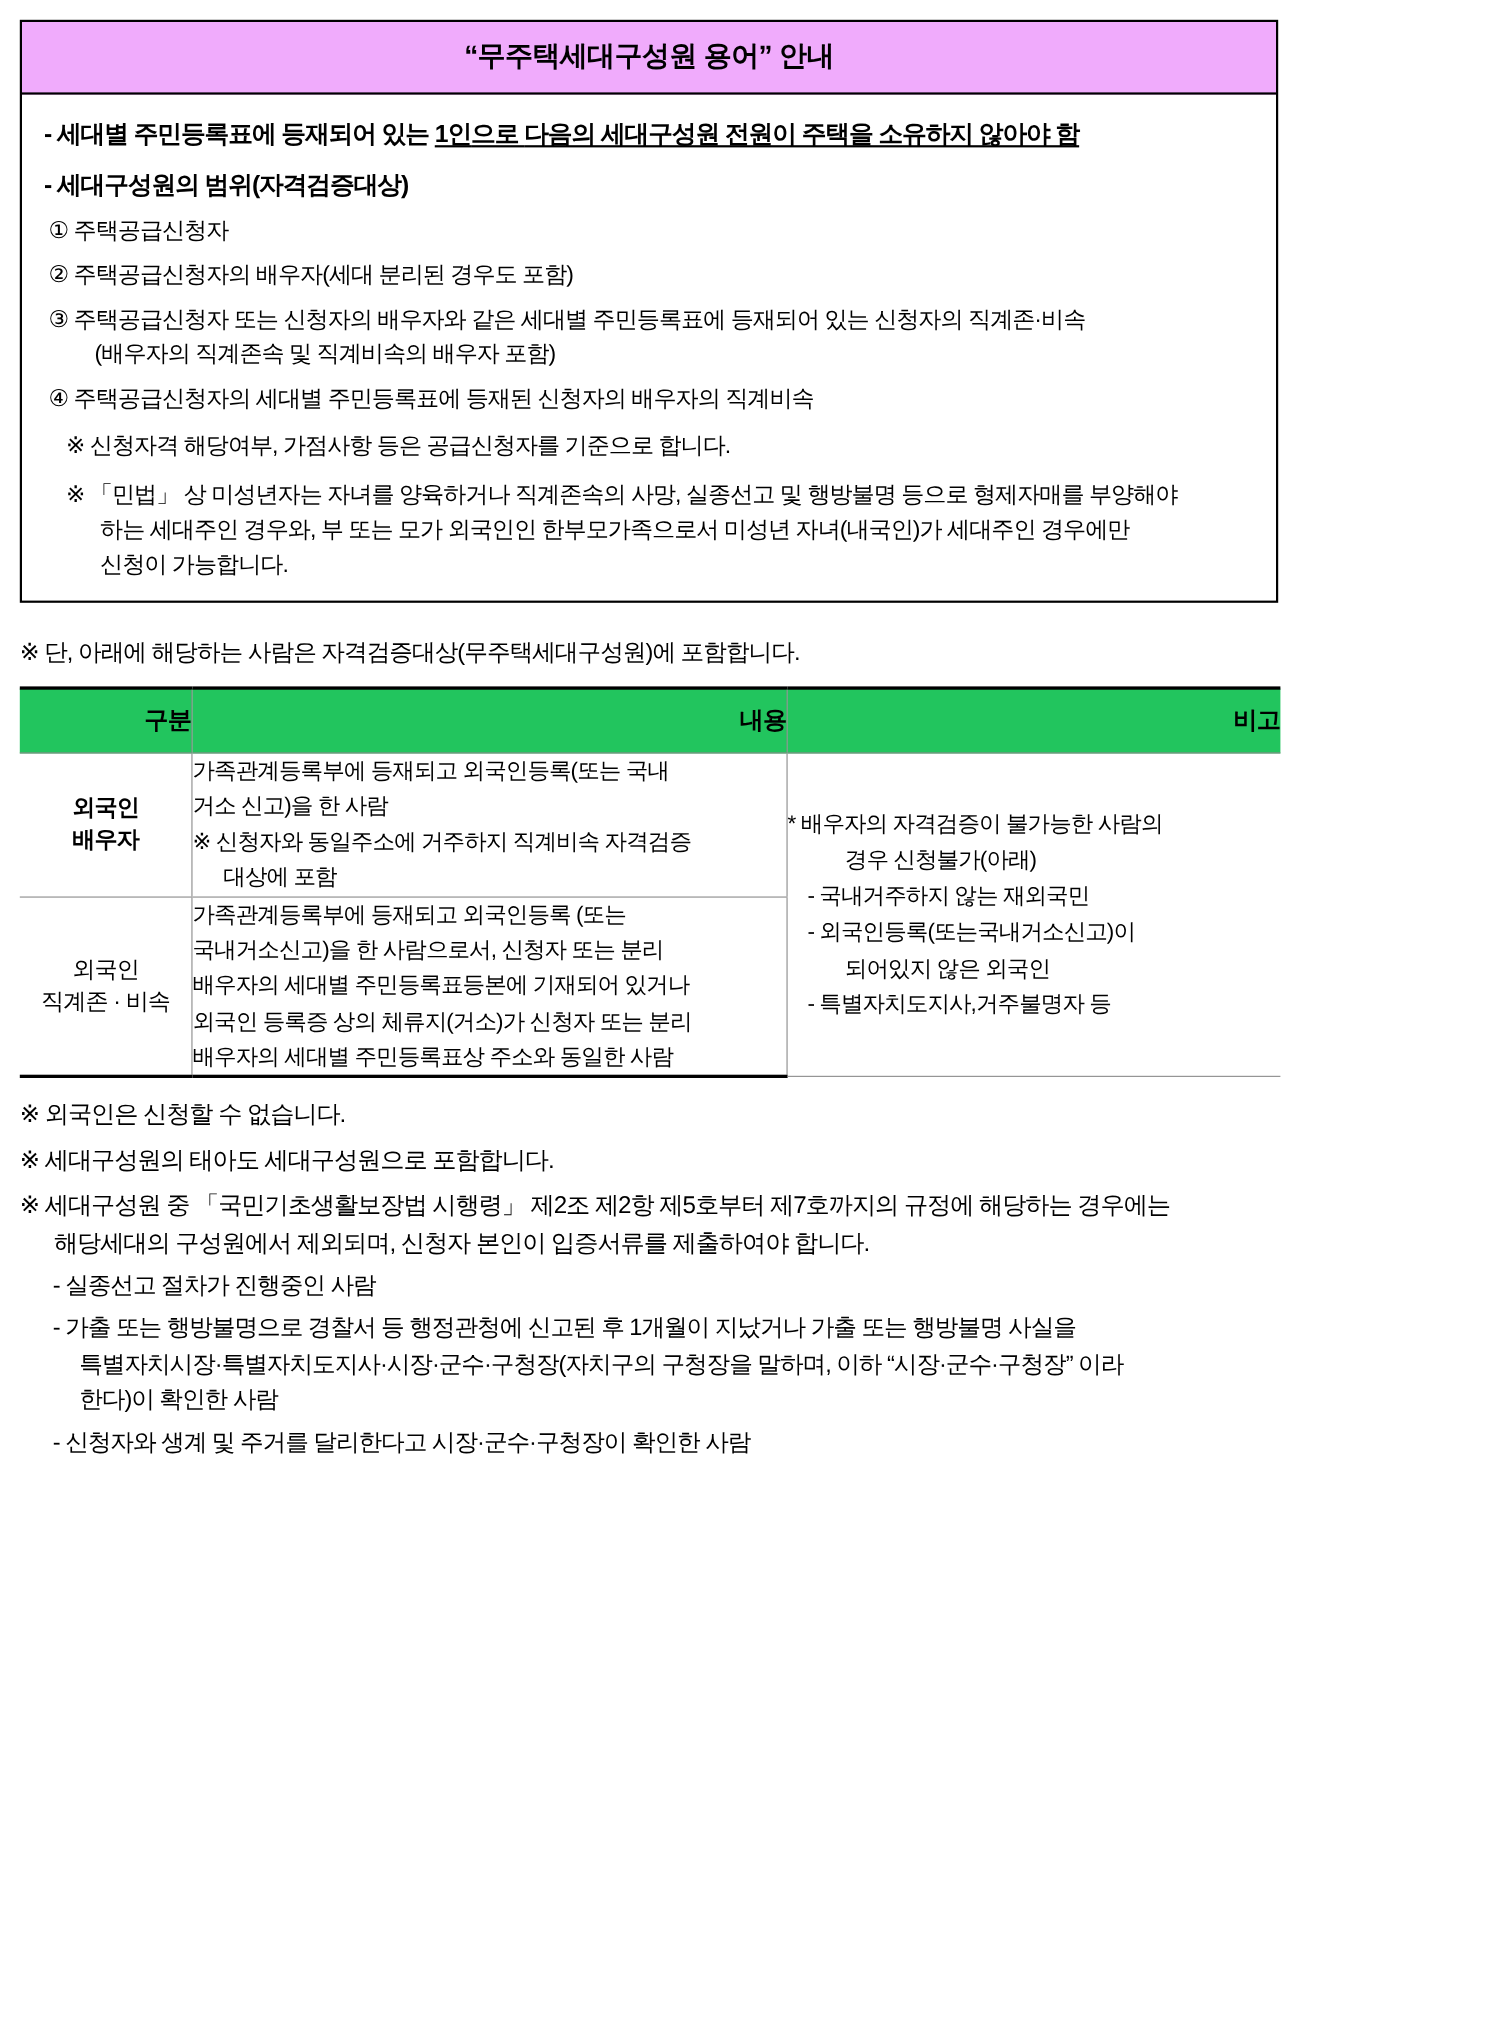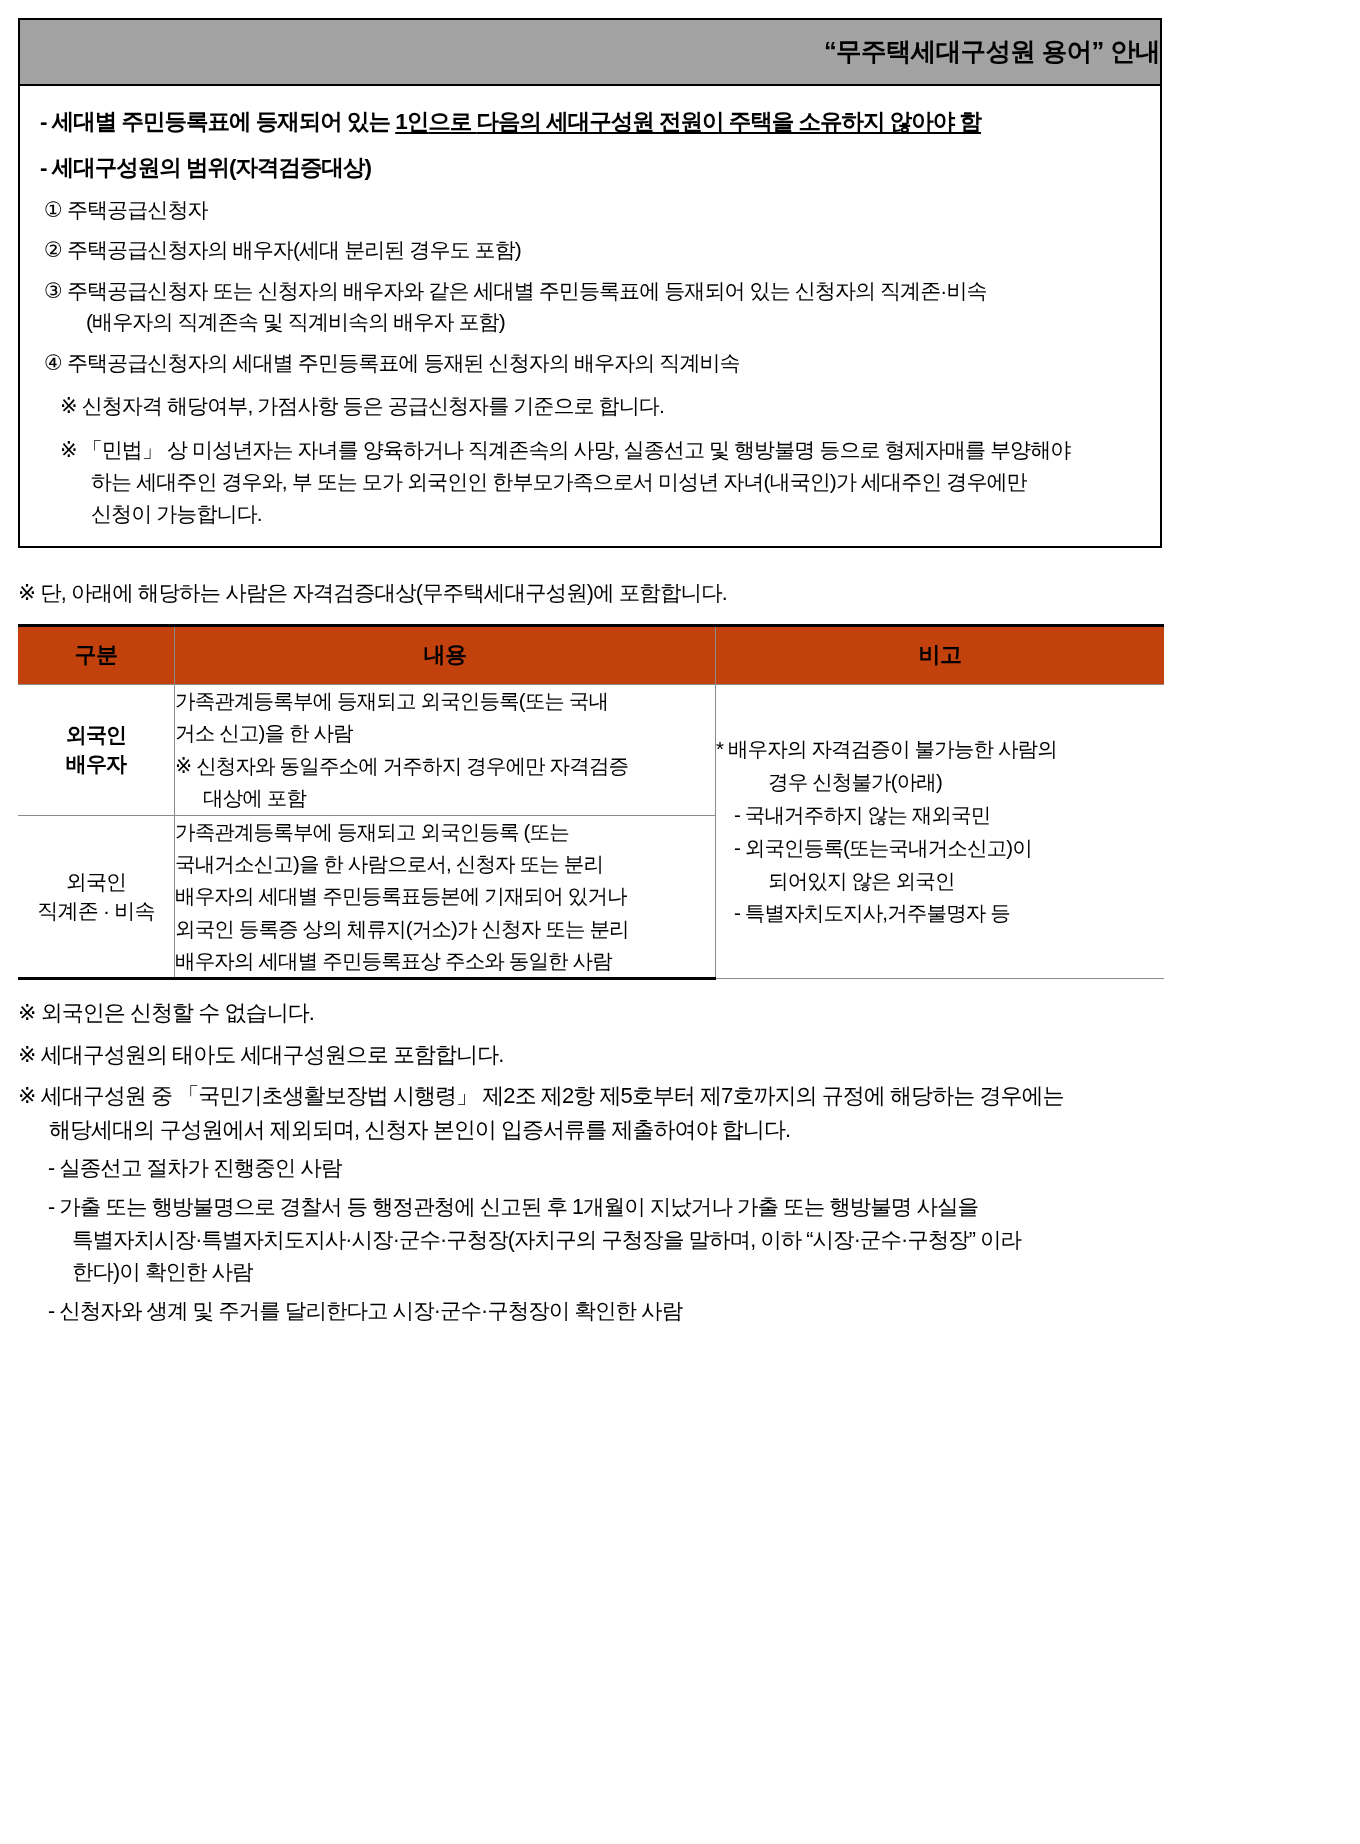--- a/index.html
+++ b/index.html
@@ -22,23 +22,23 @@
   }
 
   
   .info-box {
     border: 2.5px solid #000;
     box-sizing: border-box;
     width: 1144px;
     margin: 0 0 0 2px;
   }
   .info-title {
-    background: #a3a3a3;
+    background: #f0abfc;
     border-bottom: 2.5px solid #000;
-    text-align: right;
+    text-align: center;
     font-size: 25.5px;
     font-weight: bold;
     letter-spacing: -0.6px;
     padding: 16px 0 17px 0;
     line-height: 1.2;
   }
   .info-body {
     padding: 14px 14px 16px 18px;
   }
   .lead {
@@ -93,28 +93,28 @@
   }
 
   
   table.grid {
     border-collapse: collapse;
     width: 1144px;
     margin: 0 0 0 2px;
     table-layout: fixed;
   }
   table.grid thead th {
-    background: #c2410c;
+    background: #22c55e;
     border-top: 3px solid #000;
     border-bottom: 1.5px solid #8a8a8a;
     font-size: 22px;
     font-weight: bold;
     letter-spacing: -0.6px;
     padding: 13px 0 14px 0;
-    text-align: center;
+    text-align: right;
   }
   table.grid thead th.c-div { width: 156px; }
   table.grid thead th.c-cont { width: 540px; border-left: 1.2px solid #8a8a8a; }
   table.grid thead th.c-rem { width: 448px; border-left: 1.2px solid #8a8a8a; }
 
   table.grid td {
     vertical-align: middle;
     padding: 0;
     border-bottom: 1.2px solid #8a8a8a;
   }
@@ -255,21 +255,21 @@
     </thead>
     <tbody>
       <tr>
         <td class="div-cell">
           <span class="ln">외국인</span><br>
           <span class="ln">배우자</span>
         </td>
         <td class="cont-cell">
           <span class="ln">가족관계등록부에 등재되고 외국인등록(또는 국내</span>
           <span class="ln">거소 신고)을 한 사람</span>
-          <span class="ln">※ 신청자와 동일주소에 거주하지 경우에만 자격검증</span>
+          <span class="ln">※ 신청자와 동일주소에 거주하지 직계비속 자격검증</span>
           <span class="ln ind">대상에 포함</span>
         </td>
         <td class="rem-cell" rowspan="2">
           <span class="rm-head">* 배우자의 자격검증이 불가능한 사람의</span>
           <span class="rm-sub2">경우 신청불가(아래)</span>
           <span class="rm-sub">- 국내거주하지 않는 재외국민</span>
           <span class="rm-sub">- 외국인등록(또는국내거소신고)이</span>
           <span class="rm-sub2">되어있지 않은 외국인</span>
           <span class="rm-sub">- 특별자치도지사,거주불명자 등</span>
         </td>

